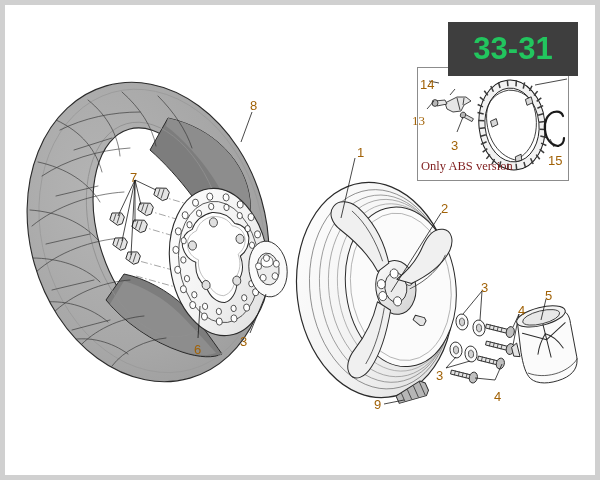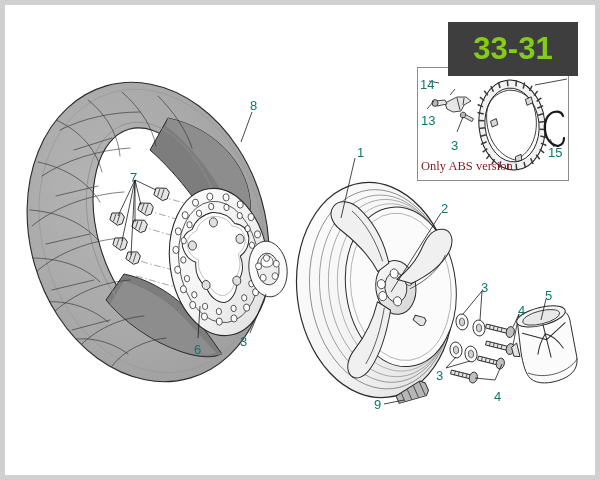--- a/index.html
+++ b/index.html
@@ -32,42 +32,42 @@
     border: 1px solid #ffffff;
     pointer-events: none;
   }
   #diagram { position: absolute; left: 0; top: 0; }
 
   
   .callout {
     position: absolute;
     font-family: "Liberation Sans", sans-serif;
     font-size: 13px;
-    color: #0f766e;
+    color: #a16207;
     line-height: 1;
     white-space: nowrap;
   }
 
   
   #page-code {
     position: absolute;
     left: 448px;
     top: 22px;
     width: 130px;
     height: 54px;
     background: #3e3e3e;
     display: flex;
     align-items: center;
     justify-content: center;
   }
   #page-code span {
     font-family: "Liberation Sans", sans-serif;
     font-size: 31px;
     font-weight: bold;
-    color: #84cc16;
+    color: #22c55e;
     letter-spacing: 0px;
   }
 
   
   #abs-box {
     position: absolute;
     left: 417px;
     top: 67px;
     width: 152px;
     height: 114px;
@@ -589,23 +589,23 @@
 
     <g class="il">
       <path d="M 12 14 L 22 16"></path>
       <path d="M 10 42 L 17 34"></path>
       <path d="M 40 65 L 46 50"></path>
       <path d="M 137 80 L 133 72"></path>
     </g>
   </svg>
 
   <div class="callout" style="left:420px; top:78px;">14</div>
-  <div class="callout" style="left:421px; top:114px;">13</div>
+  <div class="callout" style="left:412px; top:114px;font-family:Liberation Serif, serif;">13</div>
   <div class="callout" style="left:451px; top:139px;">3</div>
-  <div class="callout" style="left:548px; top:146px;">15</div>
+  <div class="callout" style="left:548px; top:154px;">15</div>
 
   <div id="abs-caption">Only ABS version</div>
 
   <div class="callout" style="left:357px; top:146px;">1</div>
   <div class="callout" style="left:441px; top:202px;">2</div>
   <div class="callout" style="left:481px; top:281px;">3</div>
   <div class="callout" style="left:436px; top:369px;">3</div>
   <div class="callout" style="left:518px; top:304px;">4</div>
   <div class="callout" style="left:494px; top:390px;">4</div>
   <div class="callout" style="left:545px; top:289px;">5</div>

